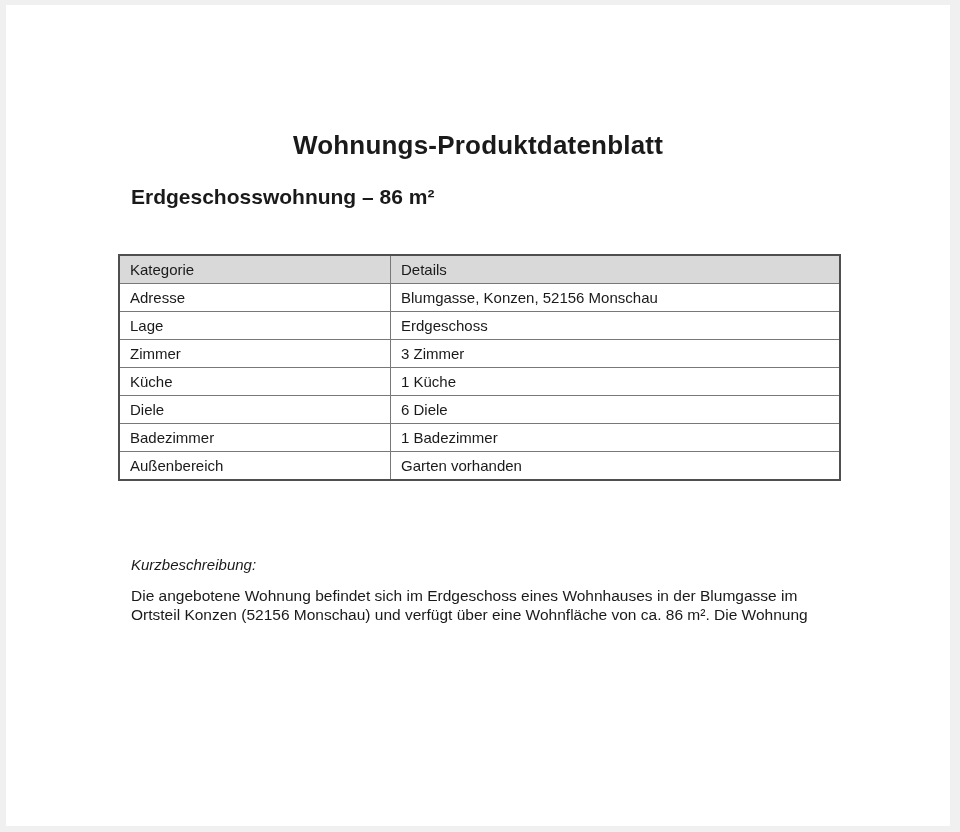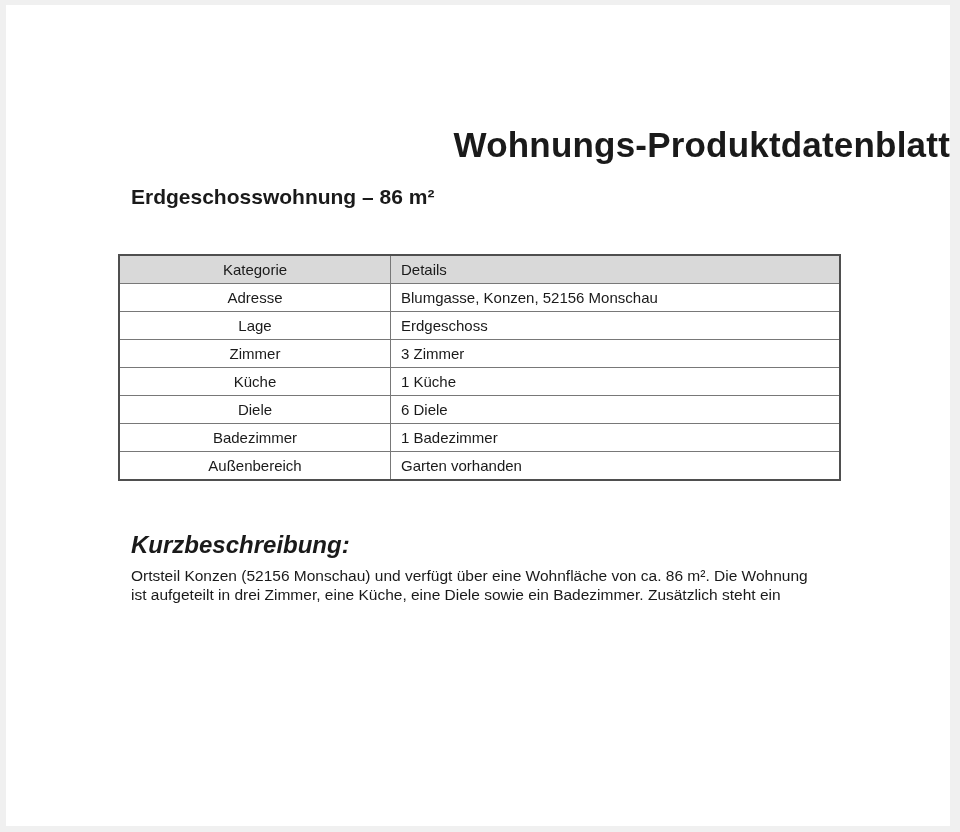--- a/index.html
+++ b/index.html
@@ -16,22 +16,22 @@
     position: absolute;
     top: 5px;
     left: 6px;
     right: 10px;
     bottom: 6px;
     background: var(--page-bg, #ffffff);
     overflow: hidden;
   }
   .doc-title {
     margin: 126px 0 0 0;
-    text-align: right;
-    font-size: 35px;
+    text-align: center;
+    font-size: 26px;
     line-height: 28px;
     font-weight: bold;
     letter-spacing: 0.2px;
   }
   .doc-subtitle {
     margin: 26px 0 0 125px;
     font-size: 21px;
     line-height: 24px;
     font-weight: bold;
   }
@@ -49,26 +49,26 @@
     padding: 0 10px;
     height: 27px;
     text-align: left;
     vertical-align: middle;
     font-weight: normal;
     white-space: nowrap;
     overflow: hidden;
   }
   table.facts th { background: var(--table-header-bg, #d9d9d9); }
   table.facts th:first-child,
-  table.facts td:first-child { width: 250px; text-align: center; }
+  table.facts td:first-child { width: 250px; }
   .desc-heading {
-    margin: 53px 0 0 125px;
-    font-size: 24px;
+    margin: 73px 0 0 125px;
+    font-size: 15px;
     line-height: 21px;
-    font-weight: bold;
+    font-weight: normal;
     font-style: italic;
   }
   .desc-body {
     margin: 12px 0 0 125px;
     font-size: 15.5px;
     line-height: 18.6px;
     width: 710px;
   }
   .desc-body .line { white-space: nowrap; }
 </style>
@@ -116,17 +116,17 @@
         <tr>
           <td>Außenbereich</td>
           <td>Garten vorhanden</td>
         </tr>
       </tbody>
   </table>
 
   <h3 class="desc-heading">Kurzbeschreibung:</h3>
 
   <div class="desc-body">
+      <div class="line">Die angebotene Wohnung befindet sich im Erdgeschoss eines Wohnhauses in der Blumgasse im</div>
       <div class="line">Ortsteil Konzen (52156 Monschau) und verfügt über eine Wohnfläche von ca. 86 m². Die Wohnung</div>
-      <div class="line">ist aufgeteilt in drei Zimmer, eine Küche, eine Diele sowie ein Badezimmer. Zusätzlich steht ein</div>
     </div>
 
 </div>
 
 </body></html>

